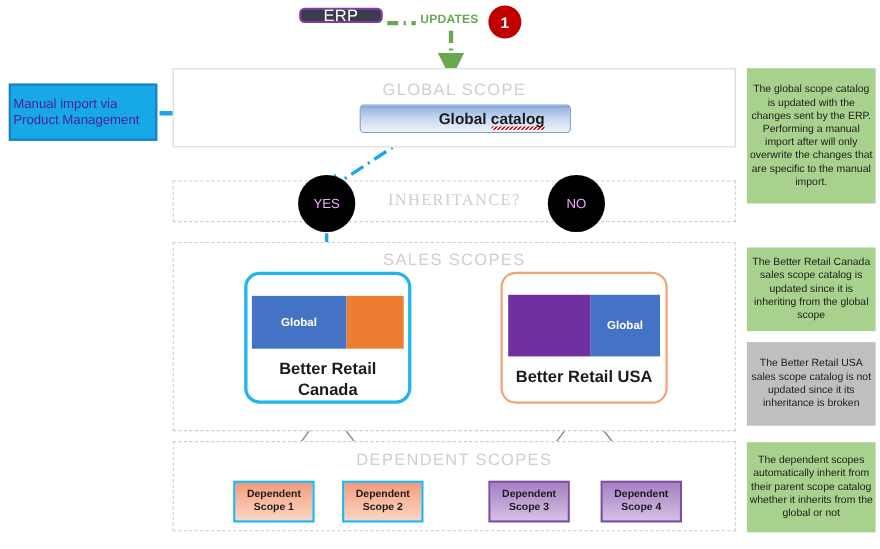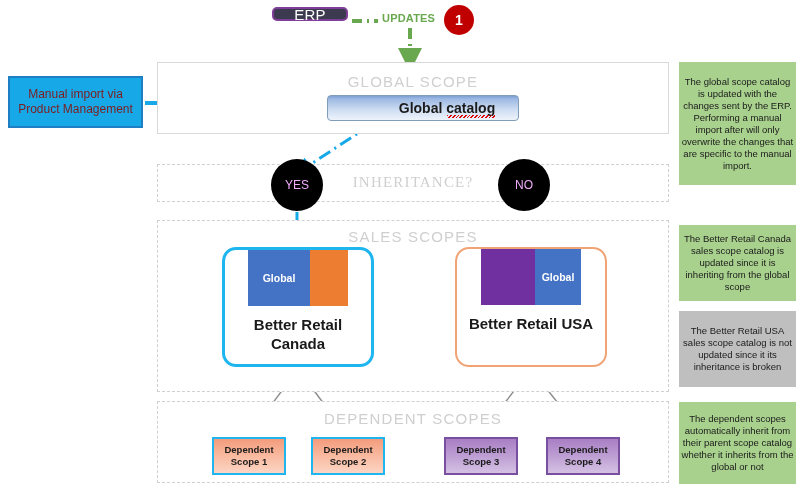--- a/index.html
+++ b/index.html
@@ -52,24 +52,24 @@
     font-size: 14px; font-weight: bold;
   }
   #badge-1 { left: 444px; top: 5px; width: 30px; height: 30px; }
   #badge-2 { left: 226px; top: 92px; width: 30px; height: 30px; }
 
   
   #manual-import-box {
     left: 8px; top: 76px; width: 135px; height: 52px;
     background: #17a8e8;
     border: 2px solid #1f7fc4;
-    color: #7f1d1d;
+    color: #4c1d95;
     font-size: 12px;
     line-height: 15px;
-    text-align: center;
+    text-align: left;
     display: flex; align-items: center; justify-content: center;
     padding: 2px;
   }
 
   
   .section {
     background: #ffffff;
   }
   #global-scope-section {
     left: 157px; top: 62px; width: 512px; height: 72px;
@@ -142,22 +142,22 @@
   #canada-card {
     left: 222px; top: 247px; width: 152px; height: 120px;
     border: 3px solid #1fb6f0;
   }
   #usa-card {
     left: 455px; top: 247px; width: 152px; height: 120px;
     border: 2px solid #f0a375;
   }
   .catalog-bars {
     display: flex;
-    width: 100px; height: 56px;
-    margin-top: 0;
+    width: 138px; height: 56px;
+    margin-top: 19px;
   }
   .bar { height: 100%; display: flex; align-items: center; justify-content: center;
          color: #ffffff; font-size: 10.5px; font-weight: 600; }
   .bar-blue   { background: #4472c4; }
   .bar-orange { background: #ed7d31; }
   .bar-purple { background: #7030a0; }
   .scope-card-name {
     margin-top: 9px;
     font-size: 15px;
     color: #1a1a1a;

